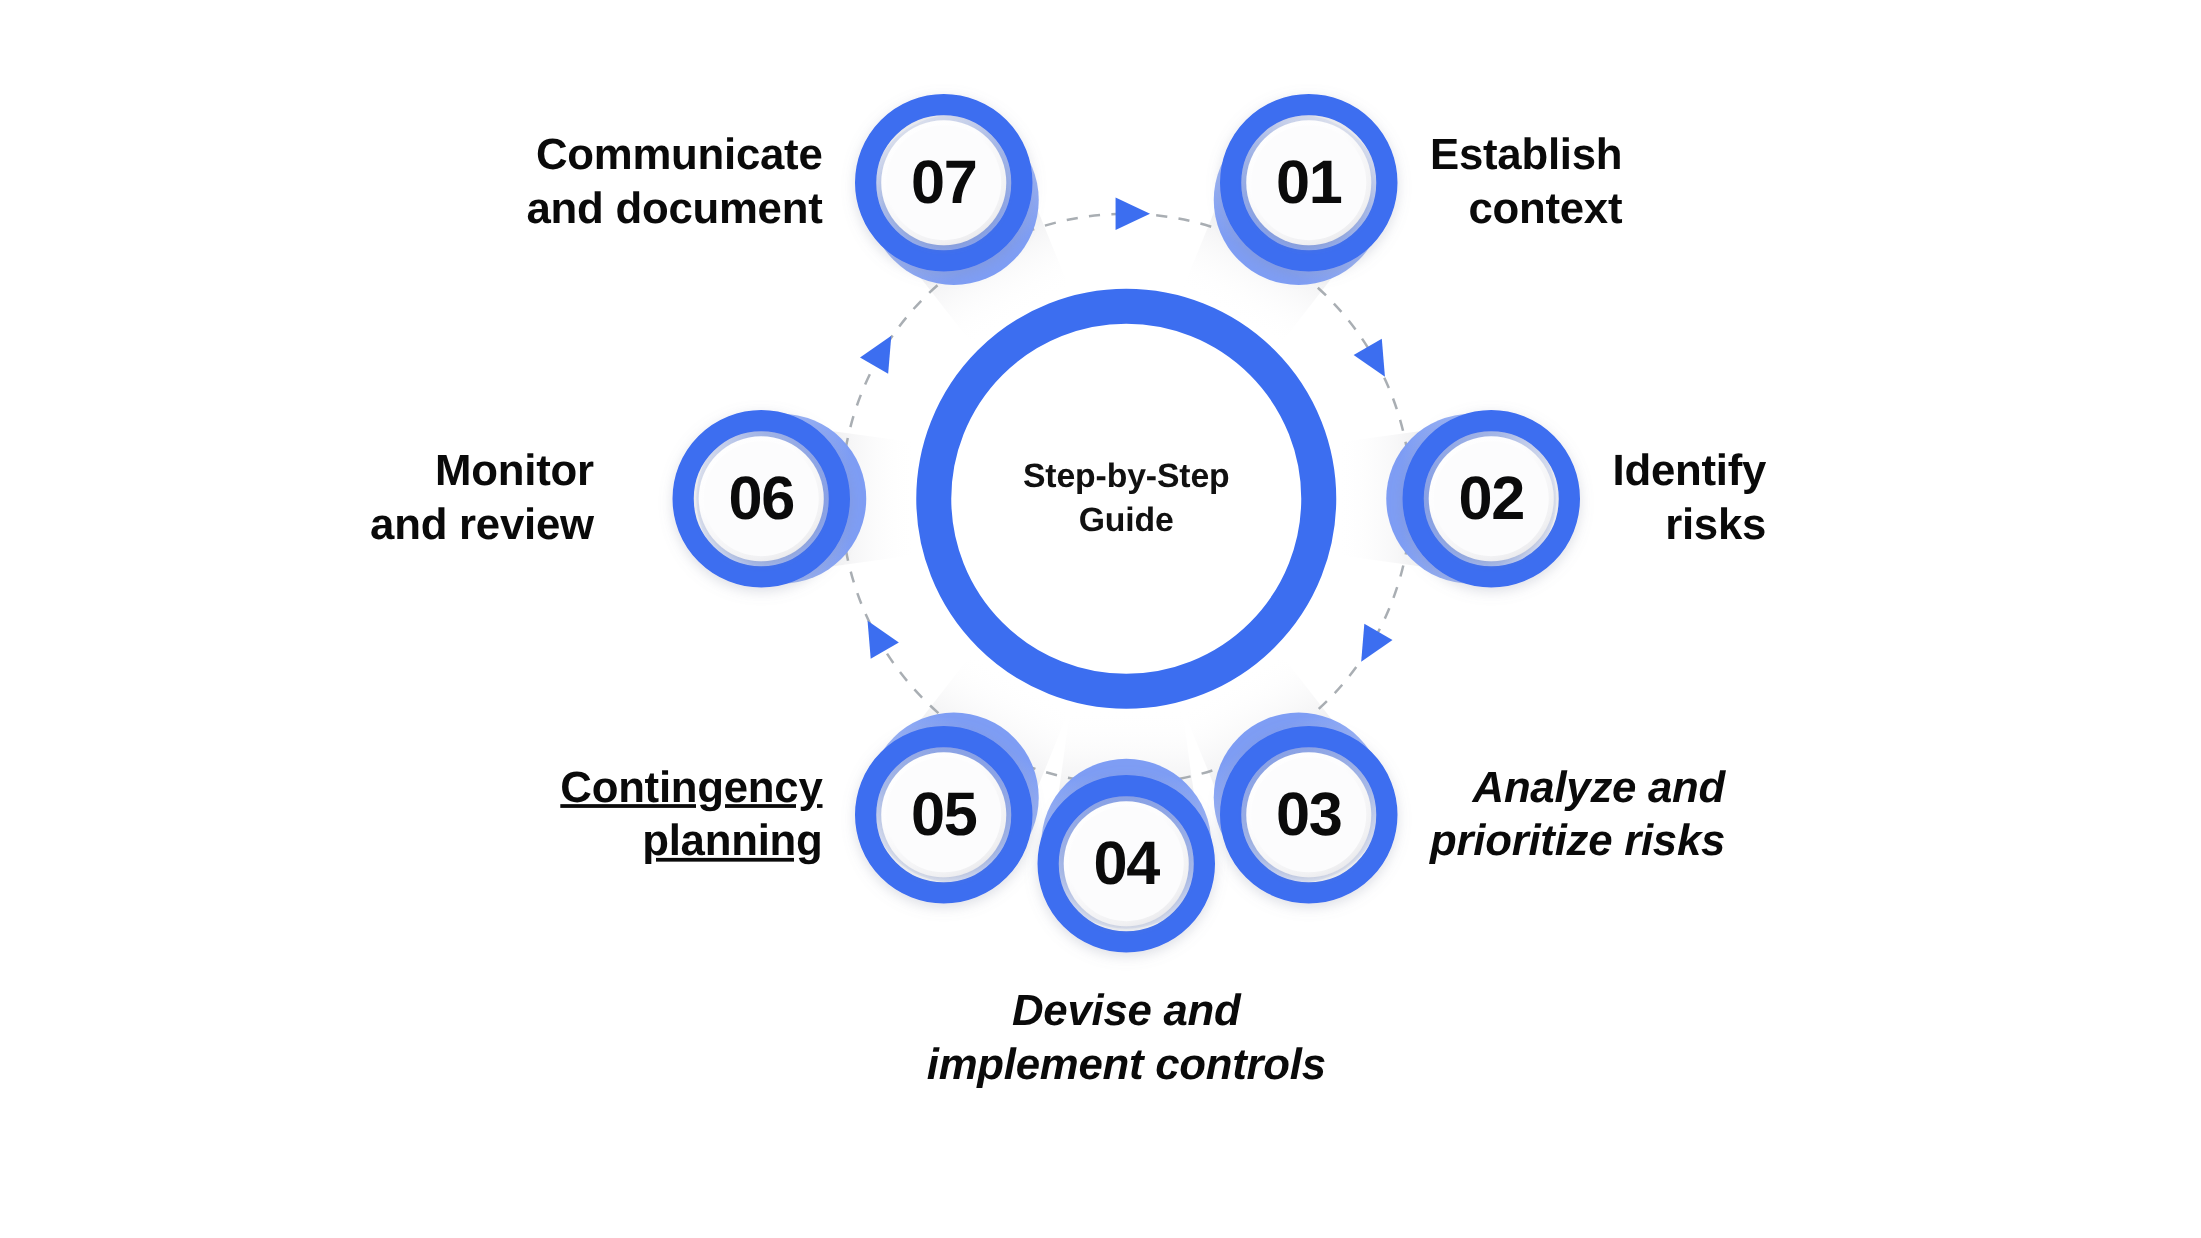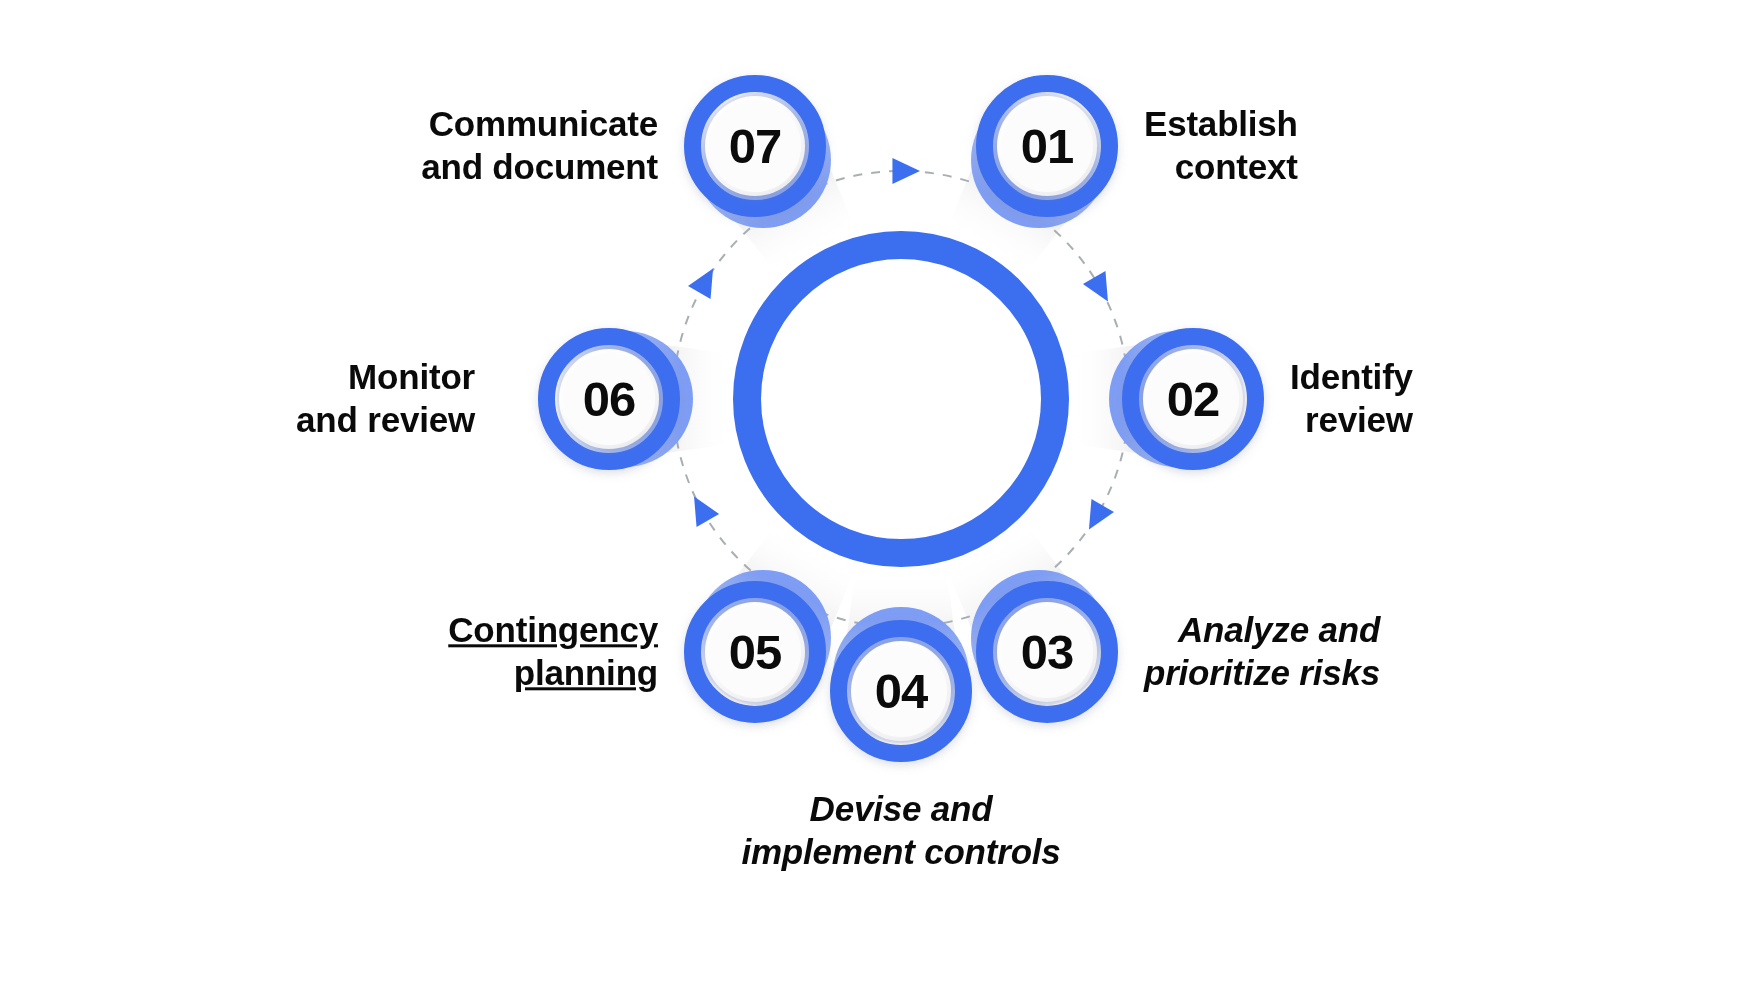--- a/index.html
+++ b/index.html
@@ -199,26 +199,28 @@
         <g>
           <circle cx="763" cy="159.97698855549493" r="68" fill="url(#cg6)"></circle>
           <circle cx="755" cy="146.1205820949439" r="62.5" fill="none" stroke="#3c6ef0" stroke-width="17" filter="url(#nodeShadow)"></circle>
           <circle cx="755" cy="146.1205820949439" r="50" fill="url(#pearlGrad)" filter="url(#innerSoft)"></circle>
           <circle cx="755" cy="146.1205820949439" r="46" fill="#fcfcfd"></circle>
           <text x="755" y="146.1205820949439" text-anchor="middle" dominant-baseline="central" class="numTxt" font-family="&quot;Liberation Sans&quot;, sans-serif">07</text>
         </g>
       </g>
   </svg>
 
+  <div class="centerTxt" style="left: 901px; top: 399px; transform: translate(-50%, -50%); width: 260px;">Step-by-Step
+Guide</div>
 
   <div id="labels">
       <div class="lbl r" style="left: 1144px; top: 146.121px; transform: translateY(-50%);">Establish
 context</div>
       <div class="lbl r" style="left: 1290px; top: 399px; transform: translateY(-50%);">Identify
-review</div>
+risks</div>
       <div class="lbl r" style="left: 1144px; top: 651.879px; transform: translateY(-50%); font-style: italic;">Analyze and
 prioritize risks</div>
       <div class="lbl c" style="left: 901px; top: 788px; transform: translateX(-50%); font-style: italic;">Devise and
 implement controls</div>
       <div class="lbl l" style="right: 1103px; top: 651.879px; transform: translateY(-50%); text-decoration: underline;">Contingency
 planning</div>
       <div class="lbl l" style="right: 1286px; top: 399px; transform: translateY(-50%);">Monitor
 and review</div>
       <div class="lbl l" style="right: 1103px; top: 146.121px; transform: translateY(-50%);">Communicate
 and document</div>

